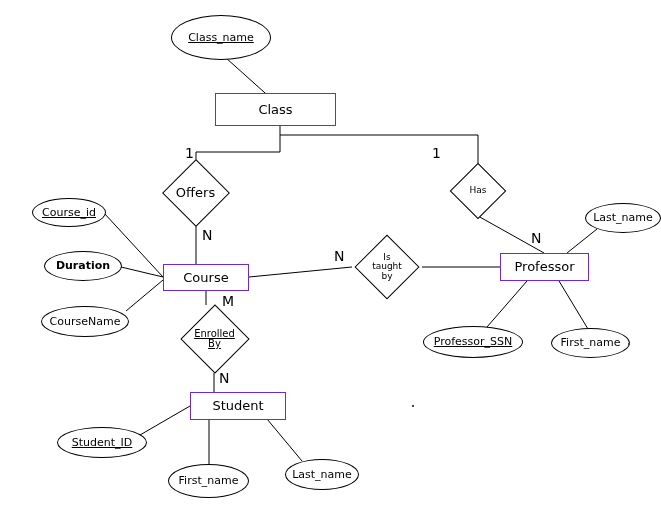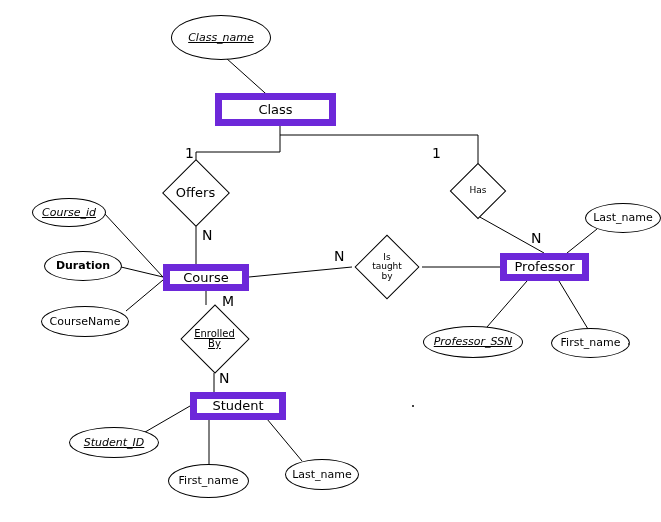--- a/index.html
+++ b/index.html
@@ -29,34 +29,33 @@
     position: absolute;
     box-sizing: border-box;
     display: flex;
     align-items: center;
     justify-content: center;
     color: #000000;
     text-align: center;
     line-height: 1.05;
   }
   .entity {
-    border: 7px solid #6d28d9;
+    border: 1px solid #6d28d9;
     background: #ffffff;
     font-size: 13px;
     justify-content: center;
   }
   .attribute {
     border: 1px solid #000000;
     border-radius: 50%;
     background: #ffffff;
     font-size: 11px;
   }
   .attribute .pk {
     text-decoration: underline;
-    font-style: italic;
   }
   .relationship {
     background: transparent;
     font-size: 11px;
     pointer-events: none;
   }
   .relationship .rel-label {
     position: relative;
     z-index: 2;
     background: transparent;
@@ -150,21 +149,21 @@
       </div>
       <div class="node attribute" style="left: 585px; top: 203px; width: 76px; height: 30px;">
         <span>Last_name</span>
       </div>
       <div class="node attribute" style="left: 423px; top: 326px; width: 100px; height: 32px;">
         <span class="pk">Professor_SSN</span>
       </div>
       <div class="node attribute" style="left: 551px; top: 328px; width: 79px; height: 30px;">
         <span>First_name</span>
       </div>
-      <div class="node attribute" style="left: 69px; top: 427px; width: 90px; height: 31px; align-items: center;">
+      <div class="node attribute" style="left: 57px; top: 427px; width: 90px; height: 31px; align-items: center;">
         <span class="pk">Student_ID</span>
       </div>
       <div class="node attribute" style="left: 168px; top: 464px; width: 81px; height: 34px;">
         <span>First_name</span>
       </div>
       <div class="node attribute" style="left: 285px; top: 459px; width: 74px; height: 31px;">
         <span>Last_name</span>
       </div>
       <span class="card" style="left: 185px; top: 146px;">1</span>
       <span class="card" style="left: 432px; top: 146px;">1</span>

